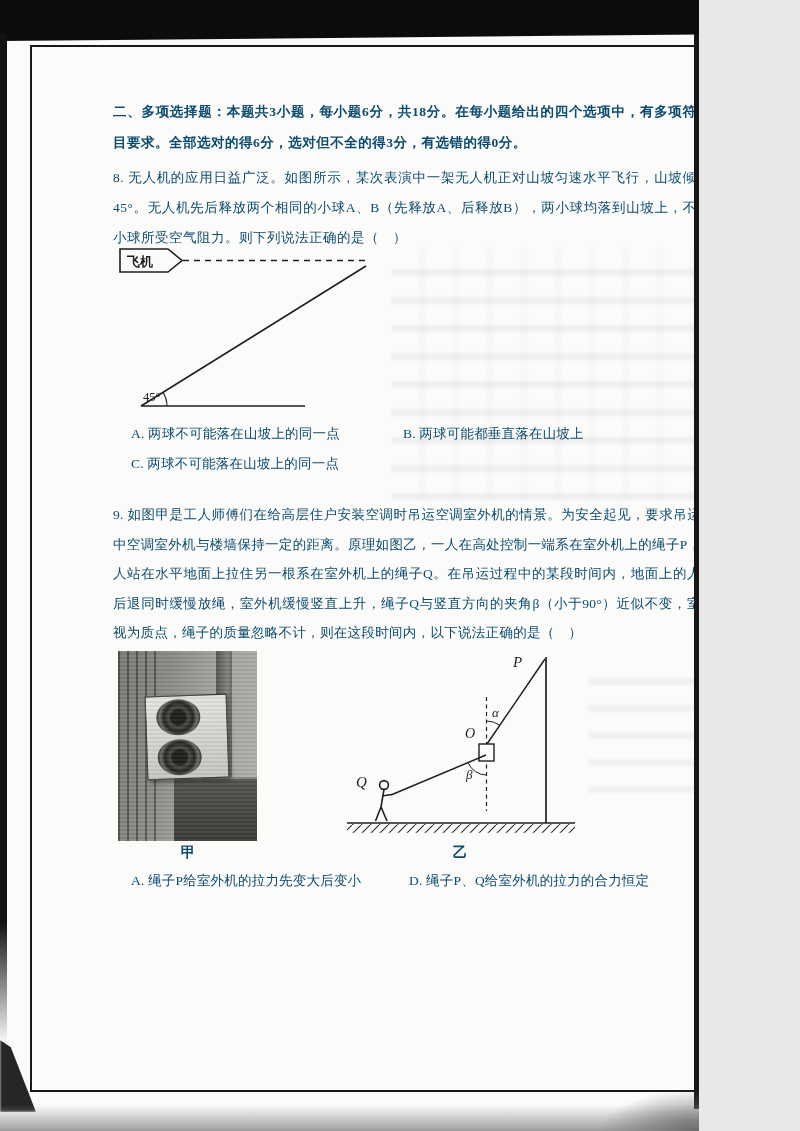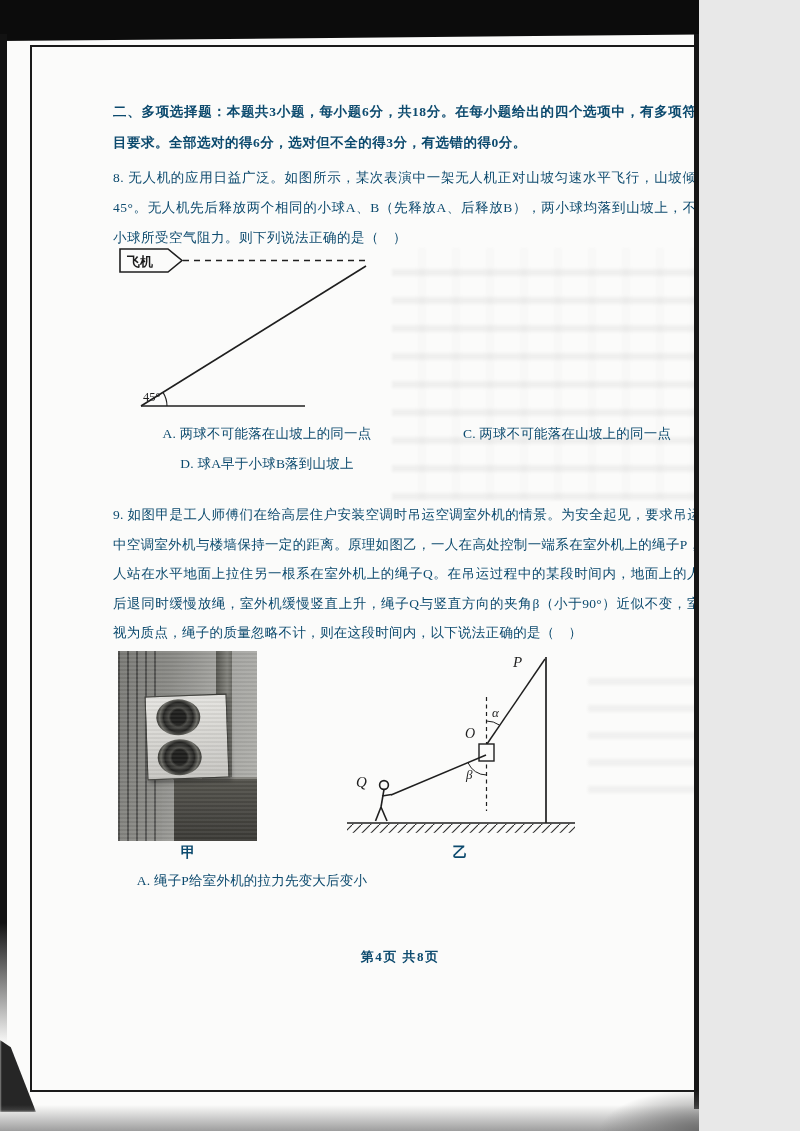--- a/index.html
+++ b/index.html
@@ -21,21 +21,21 @@
     clip-path:polygon(0 0,30% 10%,100% 100%,0 100%); filter:blur(1px); z-index:6; }
   .edge-bottom { position:absolute; left:0; bottom:0; width:800px; height:26px; z-index:6;
     background:linear-gradient(180deg,rgba(170,170,170,0),#9e9e9e); }
   .corner-br { position:absolute; right:0; bottom:0; width:100px; height:42px; z-index:6;
     background:radial-gradient(ellipse at 100% 100%,#6d6d6d,rgba(109,109,109,0) 70%); }
 
   .frame { left:30px; top:45px; width:740px; height:1047px; border:2px solid #1a1a1a; }
 
   .text { position:absolute; font-size:13.5px; line-height:30px; text-align:justify; letter-spacing:.5px; }
   .bold { font-weight:700; }
-  .opts { position:absolute; display:grid; font-size:13.5px; line-height:30px; letter-spacing:.2px;text-align:center; }
+  .opts { position:absolute; display:grid; font-size:13.5px; line-height:30px; letter-spacing:.2px; }
   .caption { position:absolute; font-size:14.5px; font-weight:700; text-align:center; }
   .footer { position:absolute; left:0; width:800px; text-align:center; font-size:13px; font-weight:700; letter-spacing:1.5px; }
 
   
   .bleed { position:absolute; pointer-events:none; filter:blur(1.4px); }
   .bleed1 { left:392px; top:248px; width:330px; height:252px; opacity:.45;
     background:repeating-linear-gradient(180deg,transparent 0 21px,rgba(90,90,90,.16) 21px 28px),
                repeating-linear-gradient(90deg,transparent 0 26px,rgba(120,120,120,.06) 26px 34px); }
   .bleed2 { left:588px; top:658px; width:138px; height:148px; opacity:.4;
     background:repeating-linear-gradient(180deg,transparent 0 20px,rgba(90,90,90,.16) 20px 27px); }
@@ -80,22 +80,22 @@
     <text x="15" y="26" font-size="13" font-weight="bold">飞机</text>
     <line x1="71" y1="20.5" x2="254" y2="20.5" stroke="#1f1f1f" stroke-width="1.4" stroke-dasharray="6 5"></line>
     <line x1="254" y1="26" x2="29" y2="166" stroke="#1f1f1f" stroke-width="1.6"></line>
     <line x1="29" y1="166" x2="193" y2="166" stroke="#1f1f1f" stroke-width="1.6"></line>
     <path d="M51,152.4 A26,26 0 0 1 55,166" fill="none" stroke="#1f1f1f" stroke-width="1.1"></path>
     <text x="31" y="161" font-size="12.5">45°</text>
   </svg>
 
   <div class="opts" style="left:131px; top:419px; width:600px; grid-template-columns:272px 1fr;">
     <div>A. 两球不可能落在山坡上的同一点</div>
+    <div>B. 两球可能都垂直落在山坡上</div>
     <div>C. 两球不可能落在山坡上的同一点</div>
-    <div>D. 球A早于小球B落到山坡上</div>
   </div>
 
   <div class="text" style="left:113px; top:500px; width:616px; line-height:29.5px; letter-spacing:.3px;">9. 如图甲是工人师傅们在给高层住户安装空调时吊运空调室外机的情景。为安全起见，要求吊运过程中空调室外机与楼墙保持一定的距离。原理如图乙，一人在高处控制一端系在室外机上的绳子P，另一人站在水平地面上拉住另一根系在室外机上的绳子Q。在吊运过程中的某段时间内，地面上的人缓慢后退同时缓慢放绳，室外机缓慢竖直上升，绳子Q与竖直方向的夹角β（小于90°）近似不变，室外机视为质点，绳子的质量忽略不计，则在这段时间内，以下说法正确的是（　）</div>
 
   <div class="photo">
     <div class="photo-wall"></div>
     <div class="photo-post"></div>
     <div class="photo-window"></div>
     <div class="photo-acunit">
       <div class="photo-fan fan-top"></div>
@@ -131,23 +131,23 @@
     </g>
     <line x1="4" y1="178" x2="232" y2="178" stroke="#1f1f1f" stroke-width="1.6"></line>
     <rect x="4" y="178.8" width="228" height="9" fill="url(#hatch)"></rect>
   </svg>
 
   <div class="caption" style="left:118px; top:843px; width:140px;">甲</div>
   <div class="caption" style="left:420px; top:843px; width:80px;">乙</div>
 
   <div class="opts" style="left:131px; top:866px; width:606px; grid-template-columns:242px 1fr; line-height:29px;gap:36px;">
     <div>A. 绳子P给室外机的拉力先变大后变小</div>
+    <div>D. 绳子P、Q给室外机的拉力的合力恒定</div>
   </div>
 
-  <div class="footer" style="top:948px;">第4页 共8页</div>
 
   <div class="edge-top"></div>
   <div class="edge-left"></div>
   <div class="edge-right"></div>
   <div class="corner-bl"></div>
   <div class="edge-bottom"></div>
   <div class="corner-br"></div>
 
 </div>
 

